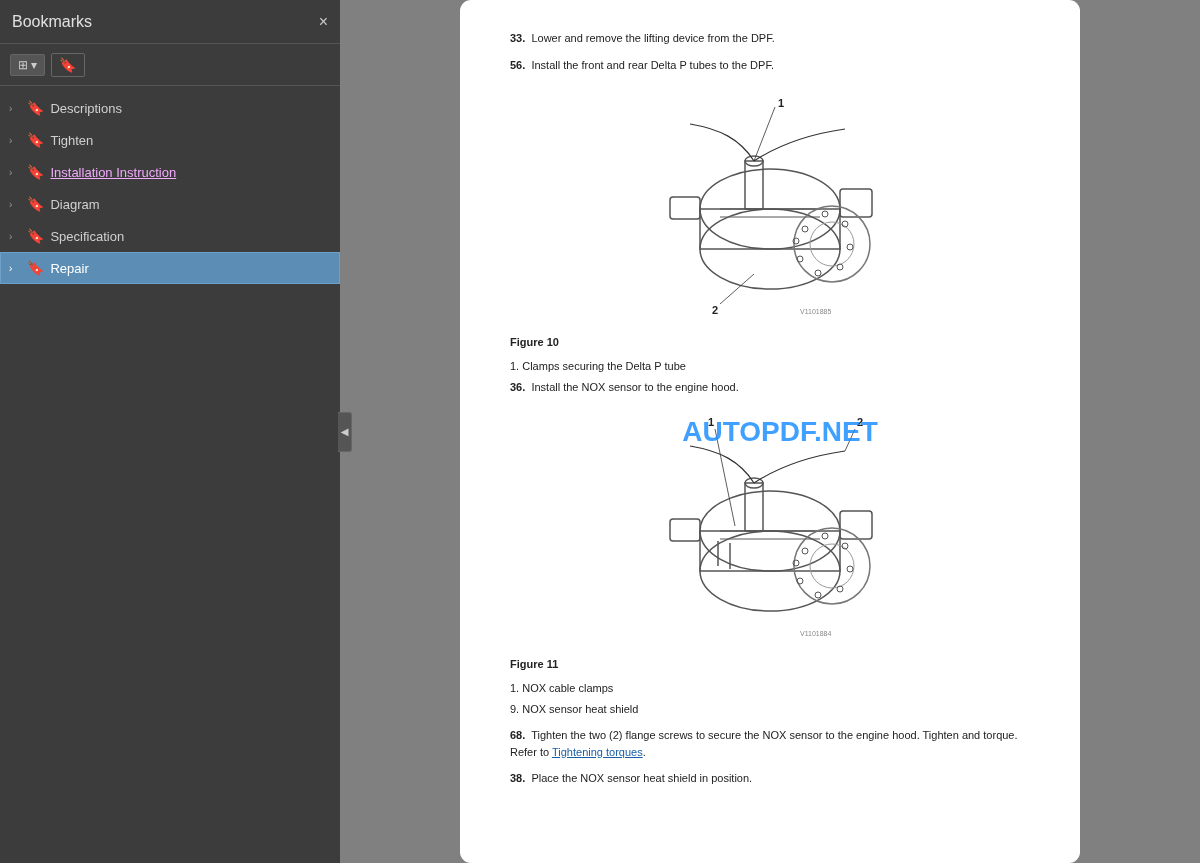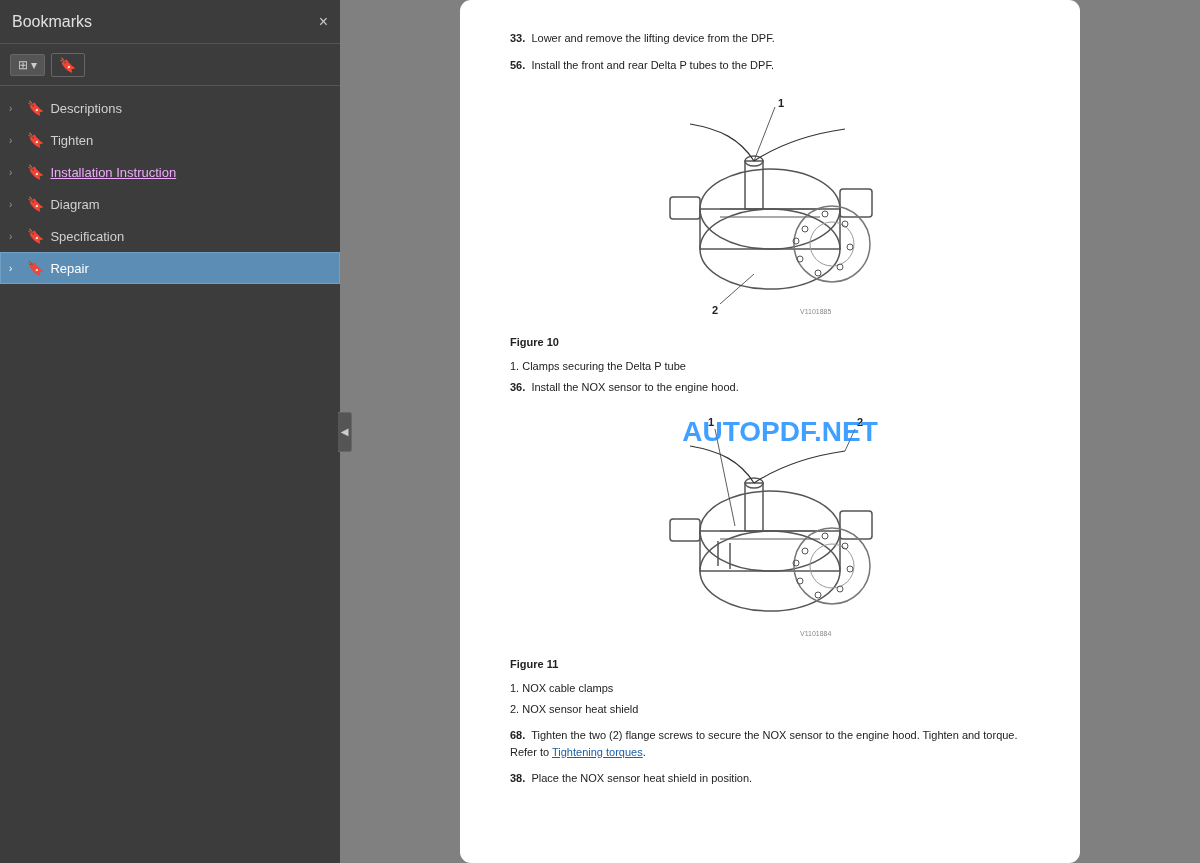--- a/index.html
+++ b/index.html
@@ -387,21 +387,21 @@
         <text x="140" y="225" font-size="7" fill="#888">V1101884</text>
       </svg>
     </div>
 
     <p class="figure-label">Figure 11</p>
 
     <p class="list-item-text">
       1. NOX cable clamps
     </p>
     <p class="list-item-text section-gap">
-      2. NOX sensor heat shield
+      9. NOX sensor heat shield
     </p>
 
     <p class="doc-text section-gap">
       <strong>68.</strong>&nbsp; Tighten the two (2) flange screws to secure the NOX sensor to the engine hood. Tighten and torque. Refer to
       <span class="link-text">Tightening torques</span>.
     </p>
 
     <p class="doc-text">
       <strong>38.</strong>&nbsp; Place the NOX sensor heat shield in position.
     </p>

